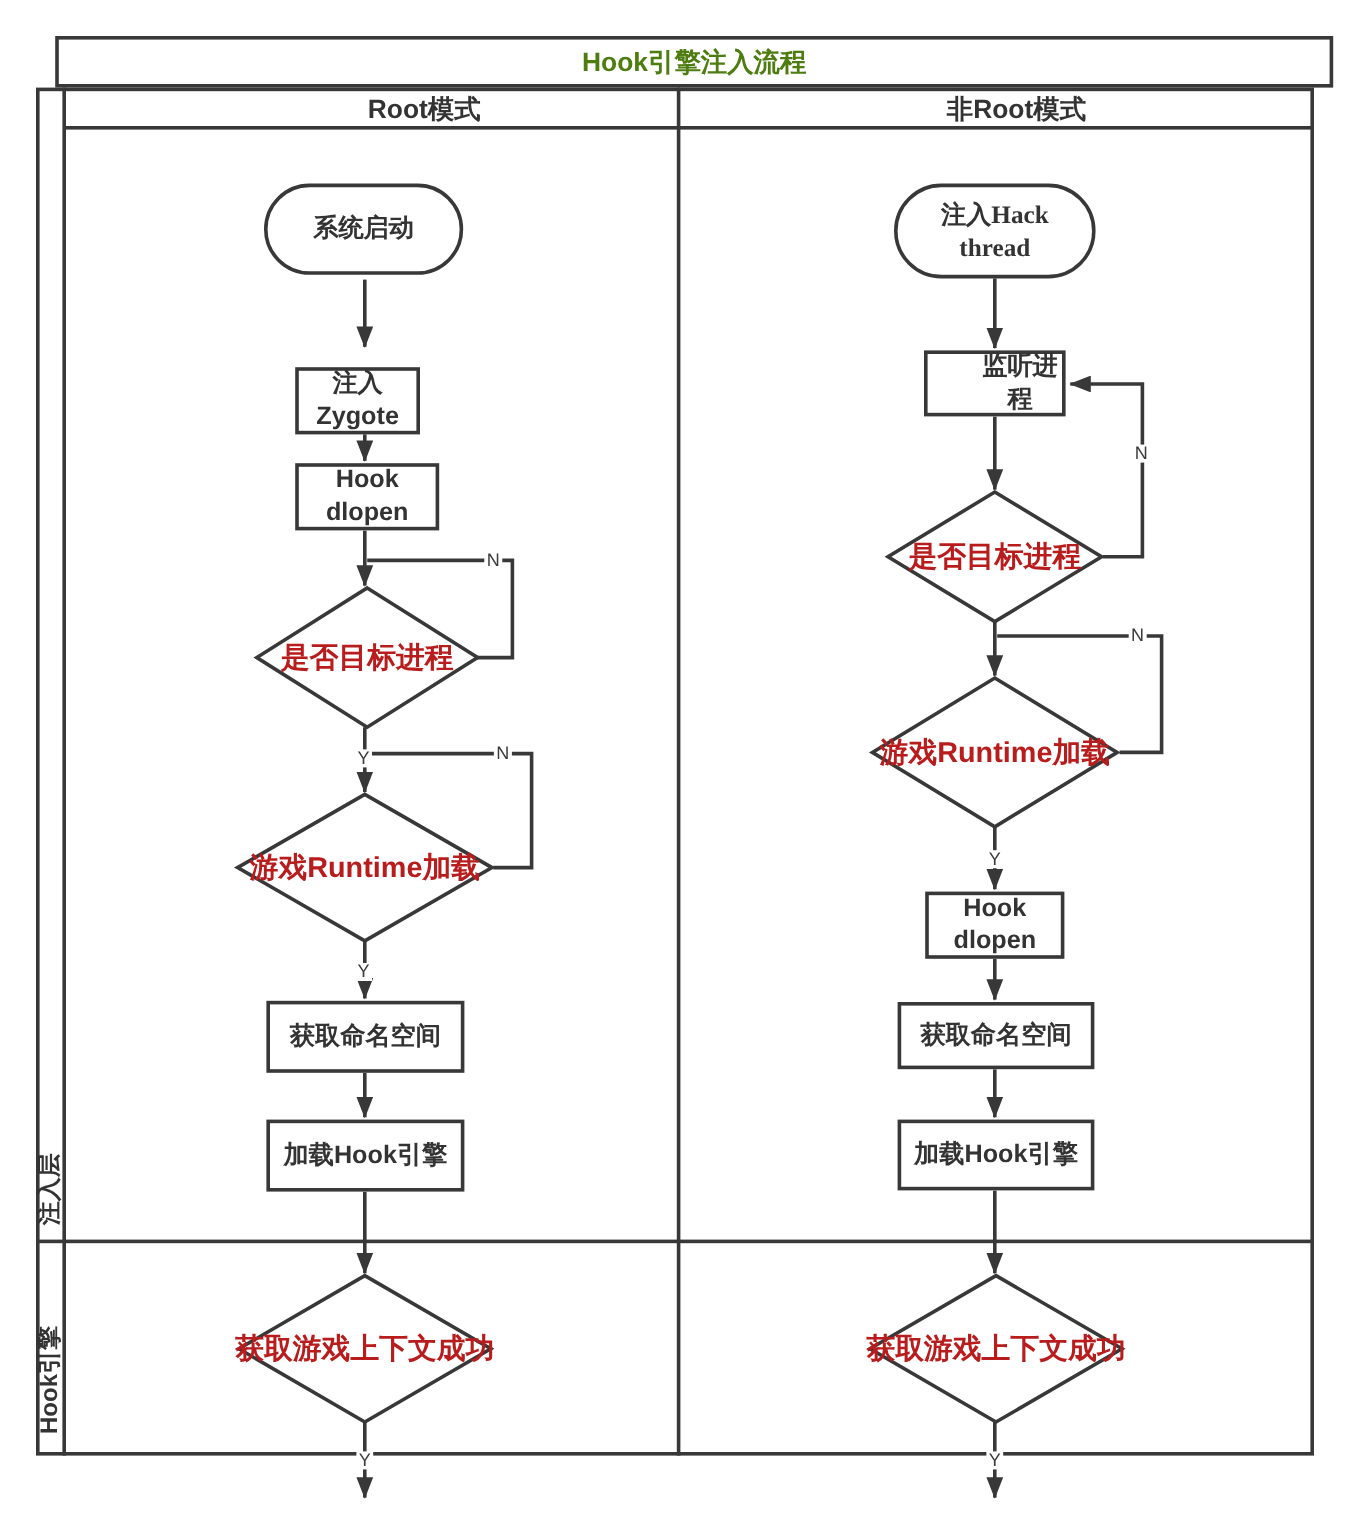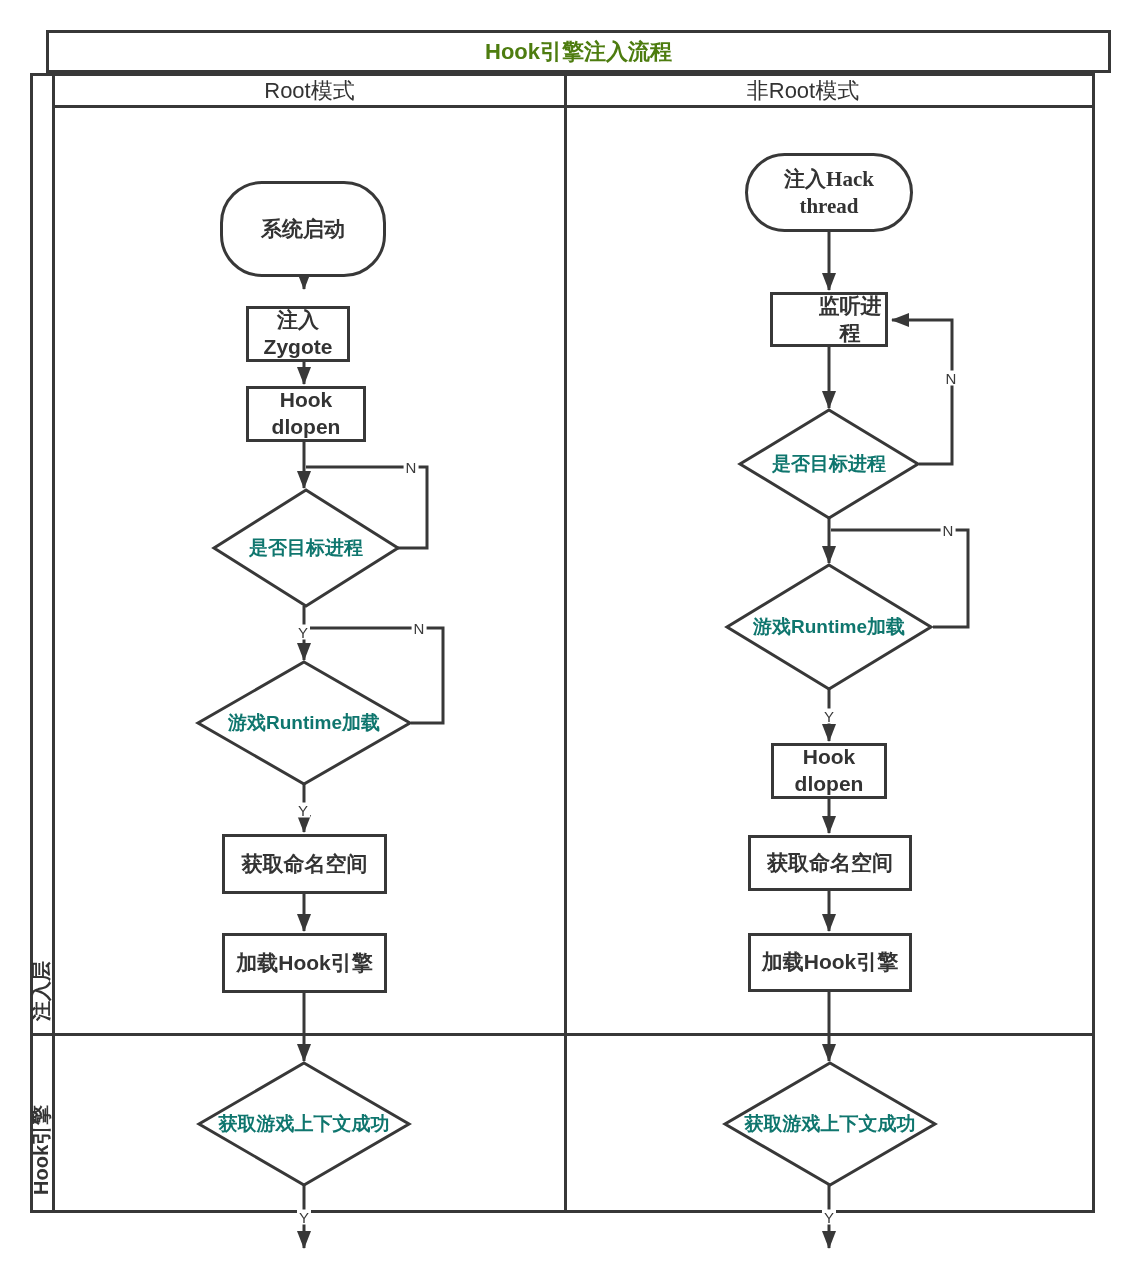--- a/index.html
+++ b/index.html
@@ -5,34 +5,34 @@
   html,body{margin:0;padding:0;background:#fff;}
   #canvas{
     position:relative;width:1124px;height:1280px;background:#ffffff;
     font-family:"Liberation Sans","DejaVu Sans",sans-serif;color:#333;
     overflow:hidden;
   }
   #connectors{position:absolute;left:0;top:0;width:1124px;height:1280px;}
   .frame{position:absolute;border:3px solid #383838;box-sizing:border-box;background:transparent;}
   .line{position:absolute;background:#383838;}
   .hdr{position:absolute;display:flex;align-items:center;justify-content:center;
-       font-weight:normal;font-size:22px;color:#333;}
+       font-weight:bold;font-size:22px;color:#333;margin-left:44px;}
   .title-box{position:absolute;left:30px;top:30px;width:1065px;height:43px;
        border:3px solid #383838;box-sizing:border-box;display:flex;align-items:center;
        justify-content:center;font-weight:bold;font-size:22px;color:#4d7c0f;background:#fff;margin-left:16px;}
   .vlabel{position:absolute;font-weight:bold;font-size:20px;color:#333;white-space:nowrap;
        transform:translate(-50%,-50%) rotate(-90deg);}
   .node-rect{position:absolute;background:#fff;border:3px solid #383838;box-sizing:border-box;
        display:flex;align-items:center;justify-content:center;text-align:center;
        font-weight:bold;font-size:21px;color:#333;white-space:pre-line;line-height:1.27;}
   .node-start{border-radius:42px;}
   .diamond{position:absolute;}
   .diamond svg{position:absolute;left:0;top:0;width:100%;height:100%;overflow:visible;display:block;}
   .dtext{position:absolute;top:50%;left:50%;transform:translate(-50%,-50%);
-       font-weight:bold;font-size:19px;color:#0f766e;white-space:nowrap;}
+       font-weight:bold;font-size:24px;color:#b91c1c;white-space:nowrap;}
   .branch-label{position:absolute;font-size:15px;color:#3a3a3a;background:#fff;
        padding:0 2px;line-height:1;transform:translate(-50%,-50%);}
 </style>
 </head>
 <body>
 
 <div id="canvas">
 
   <svg id="connectors" viewBox="0 0 1124 1280" xmlns="http://www.w3.org/2000/svg">
     <defs>
@@ -72,21 +72,21 @@
   <div class="line" style="left:55px;top:105px;width:1040px;height:3px;"></div>
   <div class="line" style="left:564px;top:73px;width:3px;height:1140px;"></div>
   <div class="line" style="left:30px;top:1033px;width:1065px;height:3px;"></div>
 
   <div class="hdr" style="left:55px;top:76px;width:509px;height:29px;">Root模式</div>
   <div class="hdr" style="left:567px;top:76px;width:472px;height:29px;">非Root模式</div>
 
   <div class="vlabel" style="left:41px;top:991px;">注入层</div>
   <div class="vlabel" style="left:41px;top:1150px;">Hook引擎</div>
 
-  <div class="node-rect node-start" style="left:220px;top:153px;width:166px;height:96px;margin-top:28px;">
+  <div class="node-rect node-start" style="left:220px;top:153px;width:166px;height:76px;">
     <span>系统启动</span>
   </div>
 
   <div class="node-rect" style="left:246px;top:306px;width:104px;height:56px;">
     <span>注入
 Zygote</span>
   </div>
 
   <div class="node-rect" style="left:246px;top:386px;width:120px;height:56px;">
     <span>Hook

